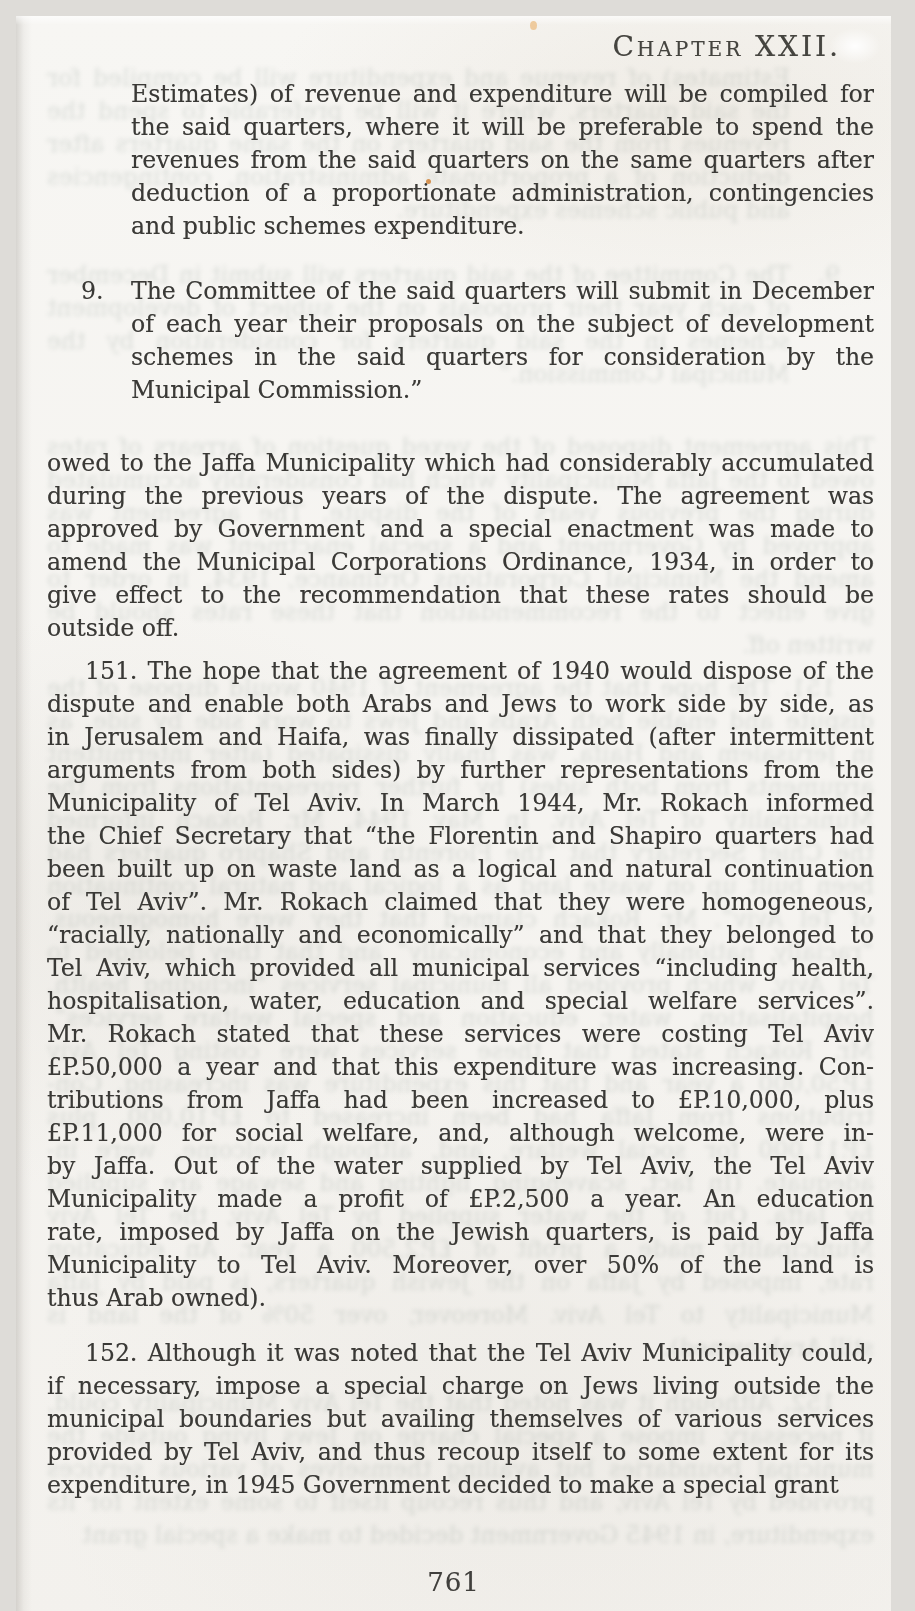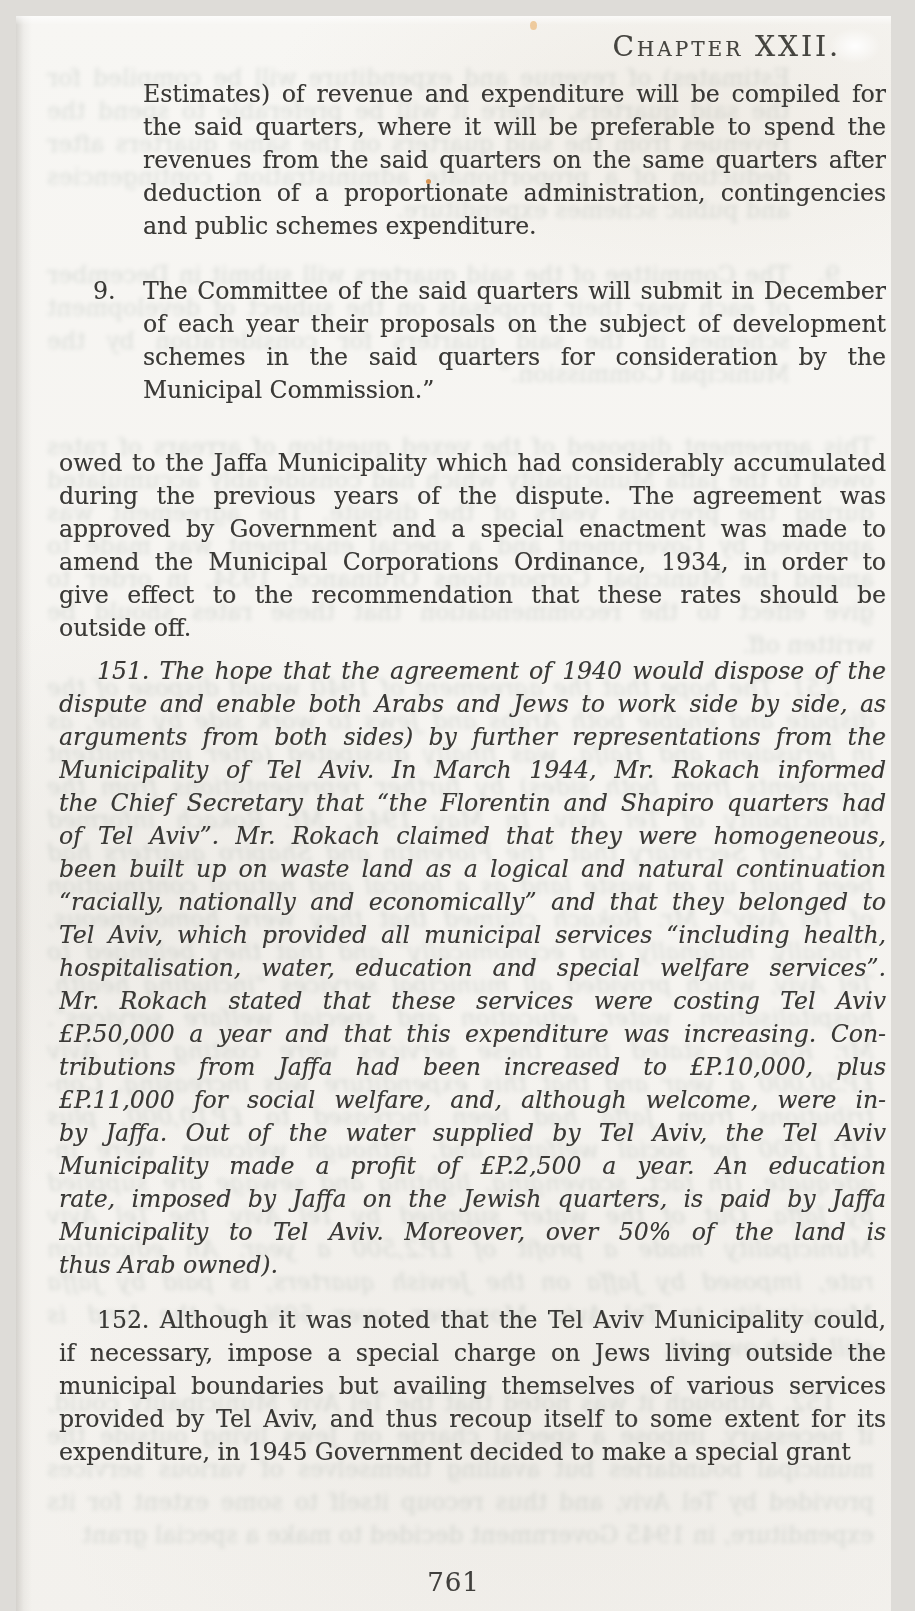--- a/index.html
+++ b/index.html
@@ -25,28 +25,28 @@
   .speck{position:absolute;border-radius:50%;pointer-events:none;}
   .speck-1{left:514px;top:5px;width:7px;height:9px;background:#ecc08a;opacity:.8;}
   .speck-2{left:410px;top:163px;width:5px;height:5px;background:#d8broken;}
   .speck-2{left:410px;top:163px;width:5px;height:5px;background:#d8893f;opacity:.9;}
   
   .textblock{width:827px;font-size:23.5px;line-height:33px;}
   .para{position:relative;margin:0;}
   .para.quote-indent{margin-left:84px;}
   .textblock .para:nth-child(2){margin-top:32px;}
   .textblock .para:nth-child(3){margin-top:40px;}
-  .textblock .para:nth-child(4){margin-top:10px;font-style:italic;}
+  .textblock .para:nth-child(4){margin-top:10px;}
   .textblock .para:nth-child(5){margin-top:22px;}
   .line{text-align:justify;text-align-last:justify;height:33px;overflow:hidden;}
   .line.last{text-align-last:left;}
   .indent-first .line.first{padding-left:38px;}
   .item-number{position:absolute;left:-50px;top:0;}
   
-  .content{position:absolute;left:43px;top:62px;z-index:3;}
+  .content{position:absolute;left:31px;top:62px;z-index:3;}
   .content .line,.content .item-number{text-shadow:0.3px 0.3px 0.6px rgba(58,57,54,0.45);}
   .header-chapter{position:absolute;top:14px;right:50px;z-index:3;
     font-size:28px;letter-spacing:3px;font-variant:small-caps;color:#45443f;
     text-shadow:0.3px 0.3px 0.6px rgba(58,57,54,0.4);}
   .page-number{position:absolute;left:0;right:0;top:1551px;z-index:3;text-align:center;
     font-size:26px;letter-spacing:1px;color:#403f3c;text-shadow:0.3px 0.3px 0.6px rgba(58,57,54,0.4);}
   
   .bleed{position:absolute;inset:0;z-index:1;pointer-events:none;}
   .ghost-inner{position:absolute;left:31px;top:46px;transform:scaleX(-1);
     filter:blur(2px);opacity:0.20;color:#6f8077;}
@@ -143,25 +143,26 @@
         <div class="line">owed to the Jaffa Municipality which had considerably accumulated</div>
         <div class="line">during the previous years of the dispute.  The agreement was</div>
         <div class="line">approved by Government and a special enactment was made to</div>
         <div class="line">amend the Municipal Corporations Ordinance, 1934, in order to</div>
         <div class="line">give effect to the recommendation that these rates should be</div>
         <div class="line last">outside off.</div>
       </div>
     <div class="para indent-first">
         <div class="line first">151.  The hope that the agreement of 1940 would dispose of the</div>
         <div class="line">dispute and enable both Arabs and Jews to work side by side, as</div>
+        <div class="line">in Jerusalem and Haifa, was finally dissipated (after intermittent</div>
         <div class="line">arguments from both sides) by further representations from the</div>
         <div class="line">Municipality of Tel Aviv.  In March 1944, Mr. Rokach informed</div>
         <div class="line">the Chief Secretary that “the Florentin and Shapiro quarters had</div>
+        <div class="line">been built up on waste land as a logical and natural continuation</div>
         <div class="line">of Tel Aviv”.  Mr. Rokach claimed that they were homogeneous,</div>
-        <div class="line">been built up on waste land as a logical and natural continuation</div>
         <div class="line">“racially, nationally and economically” and that they belonged to</div>
         <div class="line">Tel Aviv, which provided all municipal services “including health,</div>
         <div class="line">hospitalisation, water, education and special welfare services”.</div>
         <div class="line">Mr. Rokach stated that these services were costing Tel Aviv</div>
         <div class="line">£P.50,000 a year and that this expenditure was increasing.  Con-</div>
         <div class="line">tributions from Jaffa had been increased to £P.10,000, plus</div>
         <div class="line">£P.11,000 for social welfare, and, although welcome, were in-</div>
         <div class="line">by Jaffa.  Out of the water supplied by Tel Aviv, the Tel Aviv</div>
         <div class="line">Municipality made a profit of £P.2,500 a year.  An education</div>
         <div class="line">rate, imposed by Jaffa on the Jewish quarters, is paid by Jaffa</div>

